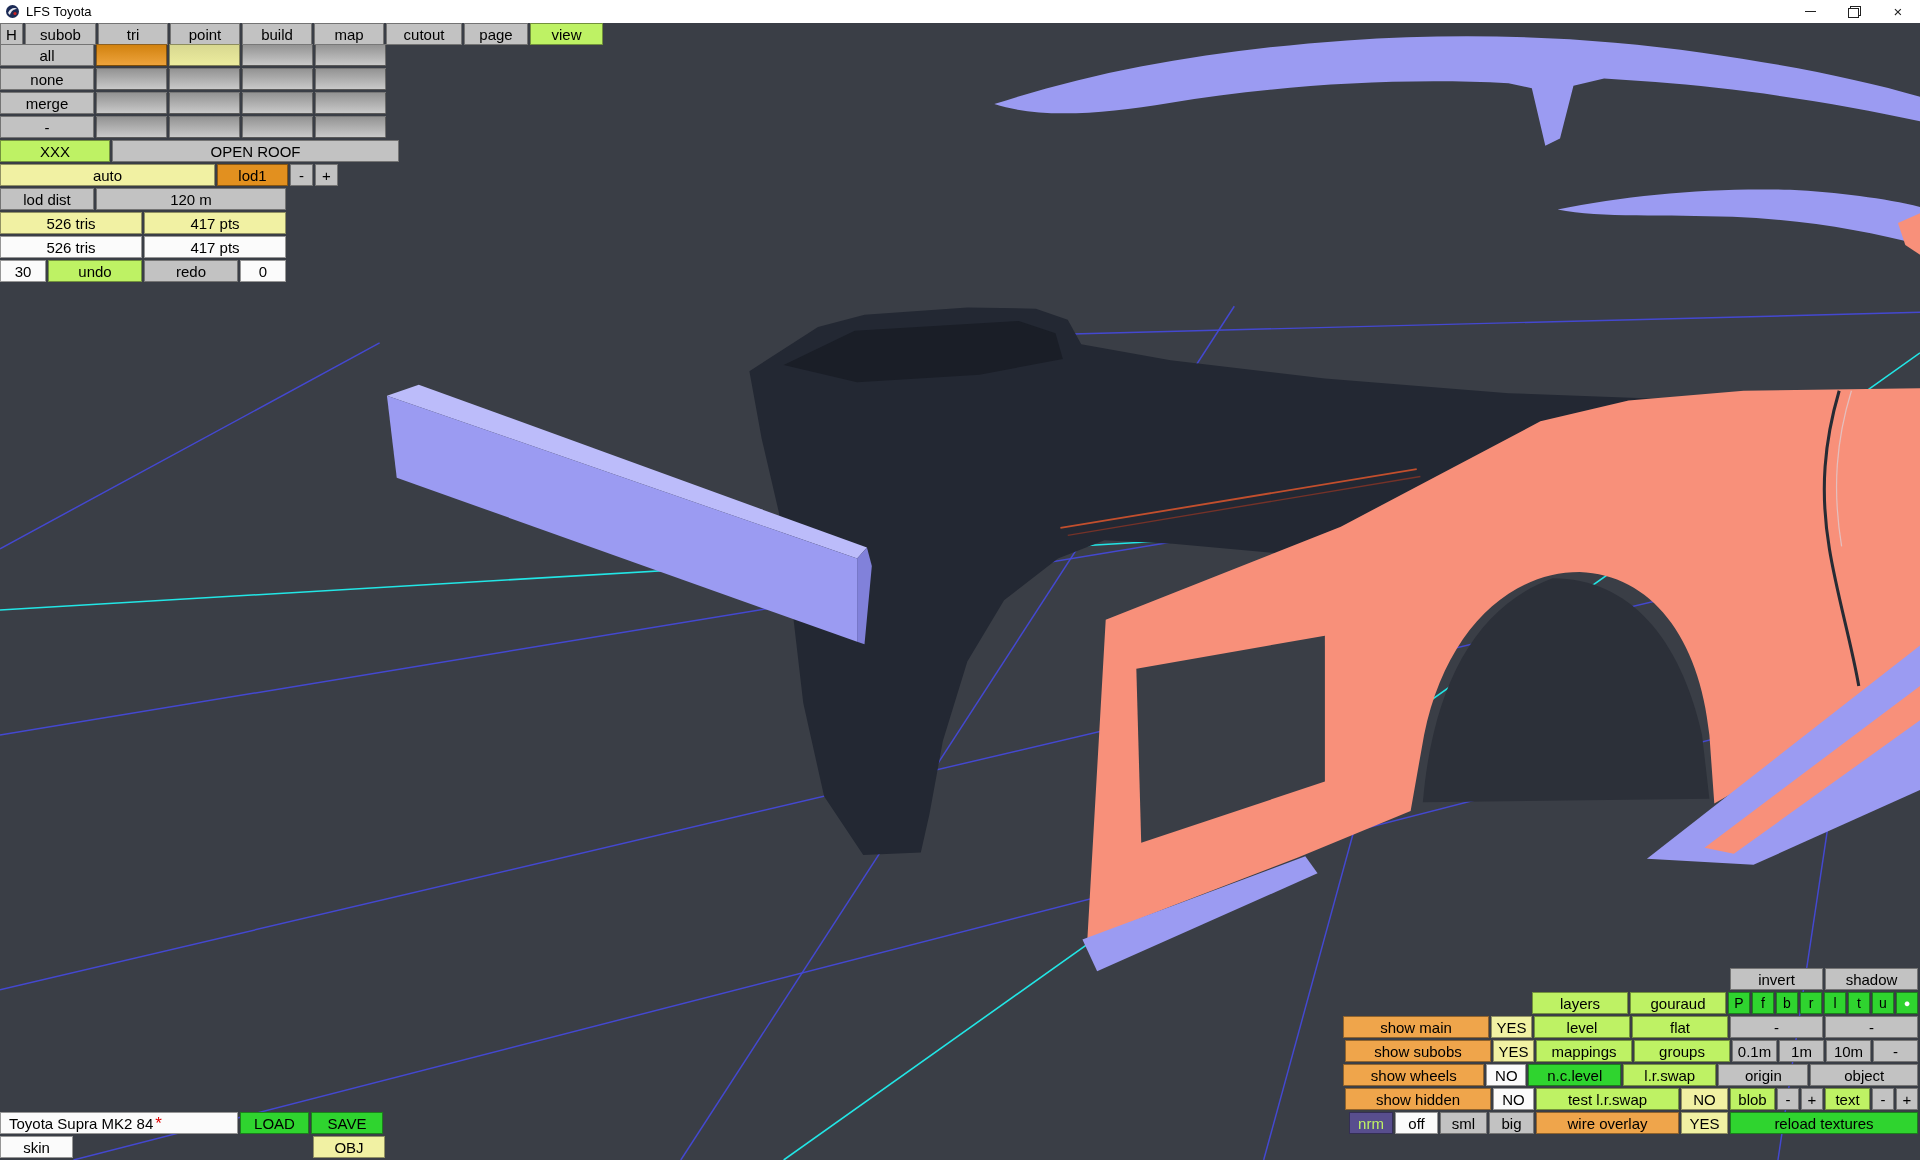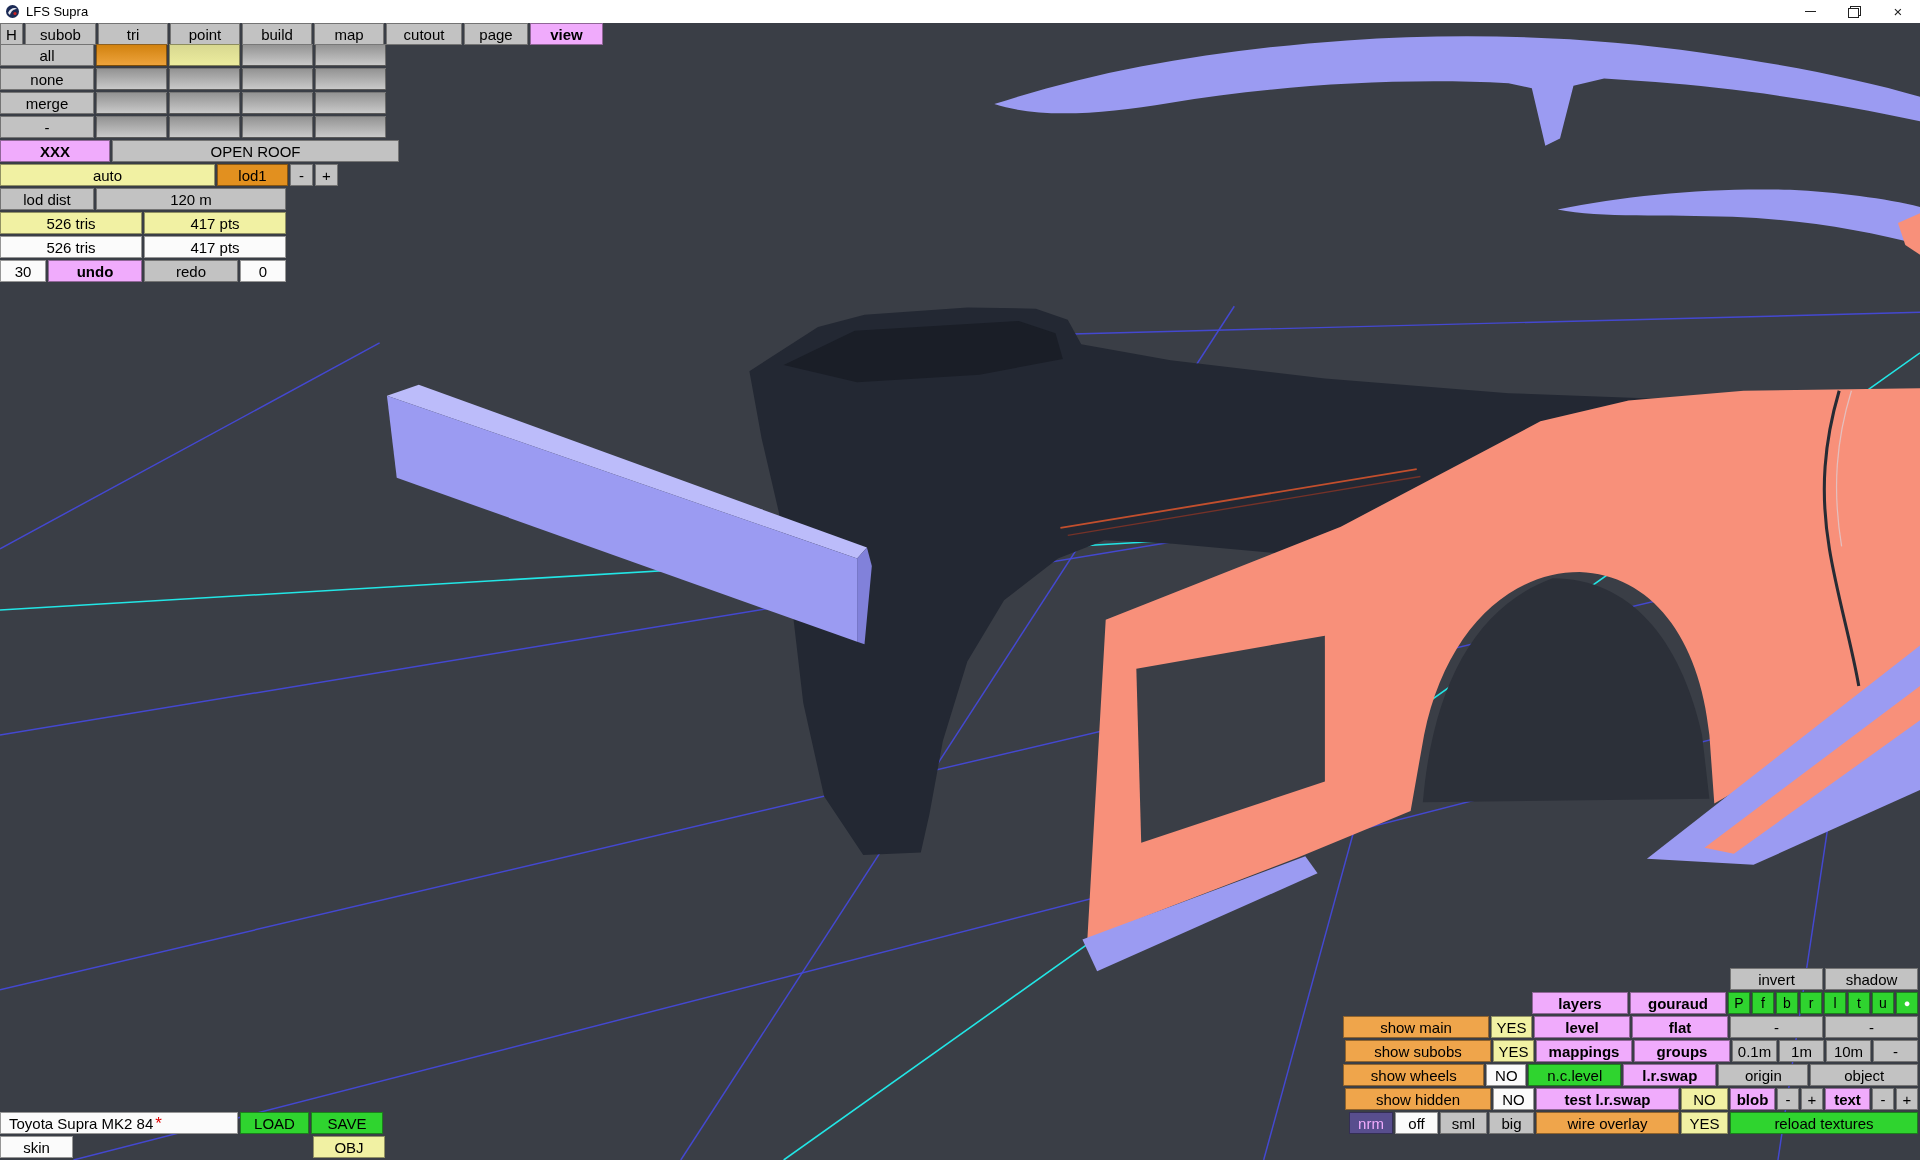--- a/index.html
+++ b/index.html
@@ -38,27 +38,27 @@
   .restore-glyph::before{ content:""; position:absolute; right:0; top:0; width:9px; height:8px; border:1px solid #222; }
   .restore-glyph::after { content:""; position:absolute; left:0; bottom:0; width:9px; height:8px; border:1px solid #222; background:#fff; }
 
   
   .panel { position:absolute; z-index:10; }
   .prow  { display:flex; gap:2px; margin-bottom:2px; }
   .prow > * { height:22px; }
   .b { border:1px solid rgba(0,0,0,.4); display:flex; align-items:center; justify-content:center;
        font-size:15px; color:#000; white-space:nowrap; overflow:hidden; line-height:1; }
   .gray{ background:#c2c2c2; }
-  .peri-b{ background:#f0abfc;font-weight:bold; }
+  .peri-b{ background:#bef264; }
   .yel { background:#f1f1a3; }
   .org { background:#efa54b; }
   .org2{ background:#e2901f; }
   .grn { background:#2fd42f; }
   .wht { background:#fbfbfb; }
-  .nrm-b{ background:#584e8e; color:#f0abfc; }
+  .nrm-b{ background:#584e8e; color:#bef264; }
   .cell    { background:linear-gradient(180deg,#939393,#c9c9c9); }
   .cell-org{ background:linear-gradient(180deg,#d2820f,#eda33c); }
   .cell-yel{ background:linear-gradient(180deg,#d8d890,#ecec9e); }
   .left-pad { justify-content:flex-start; padding-left:8px; }
   .asterisk { color:#e00000; font-size:17px; margin-left:2px; }
   .right { justify-content:flex-end; width:575px; }
   .subgrp { display:flex; gap:2px; }
   .subgrp > * { height:22px; }
   .ch { width:22px; font-size:14px; }
   .dot { color:#fff; font-size:11px; }
@@ -145,21 +145,21 @@
       C 1360,175 1308,178 1272,171 Z"></path>
     <path class="salmon" d="M 1550,182 L 1568,174 L 1568,208 L 1556,200 Z"></path>
   </svg>
 
   <div class="titlebar">
     <svg class="app-icon" viewBox="0 0 15 15">
       <circle cx="7.5" cy="7.5" r="6.5" fill="#1b2a55"></circle>
       <path d="M 3,9 C 5,4 10,3 12,5 C 9,5 6,7 5,11 Z" fill="#e8eaf2"></path>
       <circle cx="10" cy="9.5" r="1.6" fill="#cc2222"></circle>
     </svg>
-    <span class="title">LFS Supra</span>
+    <span class="title">LFS Toyota</span>
     <div class="win-controls">
       <span class="win-btn">
           <span class="min-glyph"></span>
         </span>
       <span class="win-btn">
           <span class="restore-glyph"></span>
         </span>
       <span class="win-btn">×</span>
     </div>
   </div>

